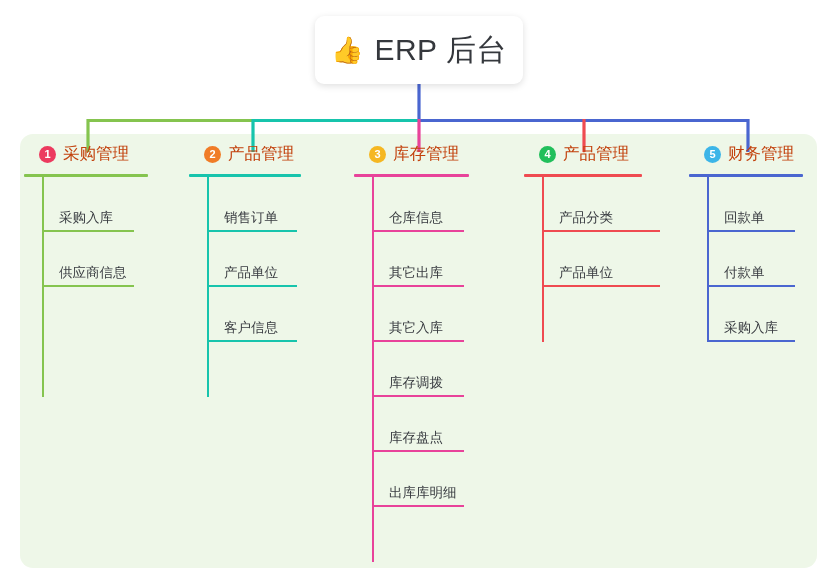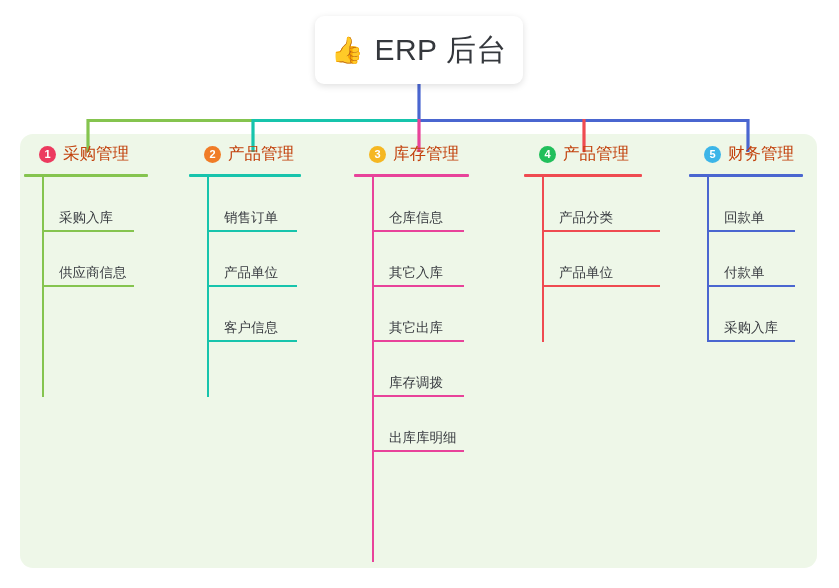--- a/index.html
+++ b/index.html
@@ -221,29 +221,33 @@
           <span class="col-title">库存管理</span>
         </div>
         <div class="col-rule" style="background: rgb(232, 67, 154); width: 115px;"></div>
         <div class="leaves">
           <div class="trunk" style="background: rgb(232, 67, 154); height: 385px;"></div>
           <div class="leaf">
             <span class="leaf-text">仓库信息</span>
             <div class="leaf-rule" style="background: rgb(232, 67, 154); width: 92px;"></div>
           </div>
           <div class="leaf">
+            <span class="leaf-text">其它出库</span>
+            <div class="leaf-rule" style="background: rgb(232, 67, 154); width: 92px;"></div>
+          </div>
+          <div class="leaf">
             <span class="leaf-text">其它入库</span>
             <div class="leaf-rule" style="background: rgb(232, 67, 154); width: 92px;"></div>
           </div>
           <div class="leaf">
-            <span class="leaf-text">其它出库</span>
-            <div class="leaf-rule" style="background: rgb(232, 67, 154); width: 92px;"></div>
-          </div>
-          <div class="leaf">
             <span class="leaf-text">库存调拨</span>
+            <div class="leaf-rule" style="background: rgb(232, 67, 154); width: 92px;"></div>
+          </div>
+          <div class="leaf">
+            <span class="leaf-text">库存盘点</span>
             <div class="leaf-rule" style="background: rgb(232, 67, 154); width: 92px;"></div>
           </div>
           <div class="leaf">
             <span class="leaf-text">出库库明细</span>
             <div class="leaf-rule" style="background: rgb(232, 67, 154); width: 92px;"></div>
           </div>
         </div>
       </div>
       <div class="column" style="left: 500px;">
         <div class="col-head">

